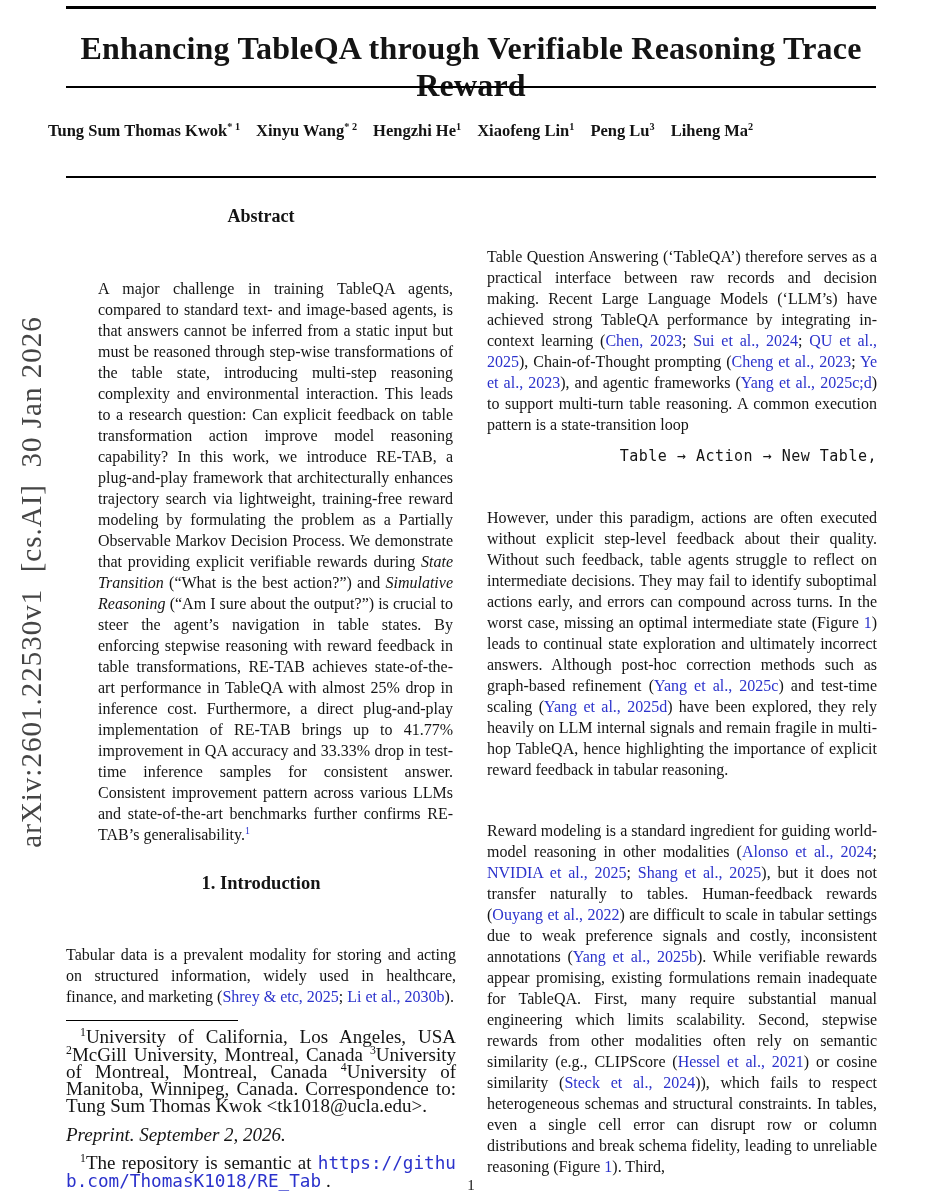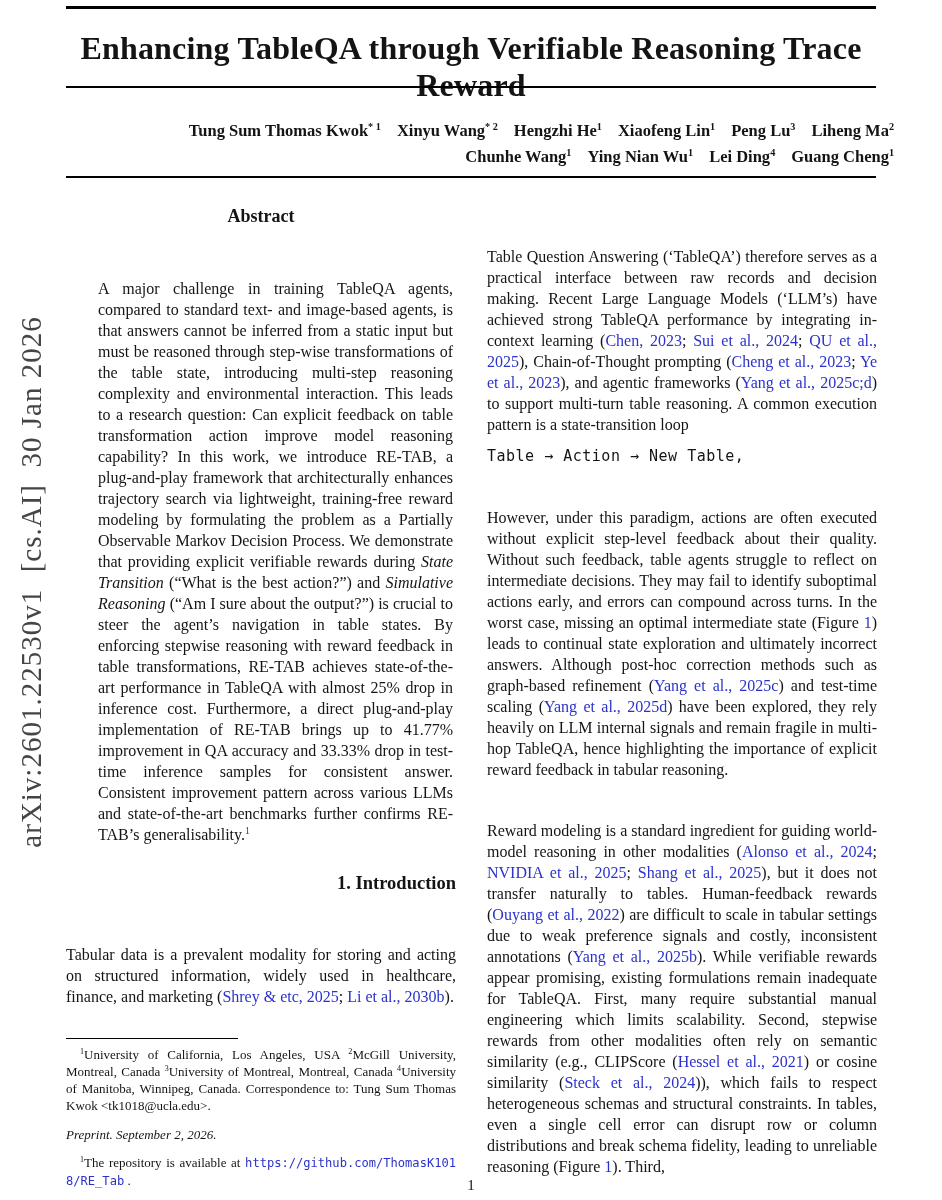--- a/index.html
+++ b/index.html
@@ -8,40 +8,40 @@
   .page { position: relative; width: 942px; height: 1200px; background: #fff; }
 
   .rule { position: absolute; left: 66px; width: 810px; background: #000; }
   .rule-top { top: 6px; height: 3px; }
   .rule-title { top: 86px; height: 2px; }
   .rule-authors { top: 176px; height: 1.5px; }
 
   .title { position: absolute; top: 30px; left: 66px; width: 810px; text-align: center;
            font-size: 32px; font-weight: bold; letter-spacing: 0.2px; }
 
-  .authors { position: absolute; top: 118px; left: 40px; width: 862px; text-align: right;
+  .authors { position: absolute; top: 118px; left: 40px; width: 862px; text-align: left;
              font-weight: bold; font-size: 16.5px; line-height: 26px; }
   .author { margin: 0 8px; white-space: nowrap; }
   .author sup, sup { font-size: 0.62em; line-height: 0; vertical-align: super; }
 
   .col { position: absolute; text-align: justify; font-size: 16px; line-height: 21px; }
   .col-left { left: 66px; top: 206px; width: 390px; height: 984px; display: flex; flex-direction: column; }
   .col-right { left: 487px; top: 206px; width: 390px; }
 
   .abstract-heading { text-align: center; font-size: 18px; font-weight: bold; margin-bottom: 11px; }
   .abstract-body { padding-left: 32px; padding-right: 3px; }
 
-  .section-heading { font-size: 18.5px; font-weight: bold; text-align: right; margin: 18px 0 10px 0; }
+  .section-heading { font-size: 18.5px; font-weight: bold; text-align: center; margin: 18px 0 10px 0; }
 
   p.body-par { margin-bottom: 10px; margin-top: 40px; }
 
-  .equation { text-align: left; font-family: "DejaVu Sans Mono", monospace; font-size: 15px;
+  .equation { text-align: right; font-family: "DejaVu Sans Mono", monospace; font-size: 15px;
               margin: 11px 0 13px 0; letter-spacing: 0.5px; }
 
-  .footnote-block { margin-top: auto; font-size: 13px; line-height: 17.2px; text-align: justify; }
+  .footnote-block { margin-top: auto; font-size: 19px; line-height: 17.2px; text-align: justify; }
   .fn-rule { width: 172px; height: 1px; background: #000; margin-bottom: 7px; }
   .fn { text-indent: 14px; }
   .fn-preprint { font-style: italic; text-indent: 0; margin: 12px 0 10px 0; }
   .fn .mono, .mono { font-family: "DejaVu Sans Mono", monospace; font-size: 0.93em; word-break: break-all; }
 
   .link { color: var(--link, #2b32cc); }
   .it { font-style: italic; }
 
   .arxiv-watermark { position: absolute; top: 582px; left: 31px;
                      transform: translate(-50%, -50%) rotate(-90deg);
@@ -58,37 +58,36 @@
   <div class="arxiv-watermark">arXiv:2601.22530v1  [cs.AI]  30 Jan 2026</div>
 
   <div class="rule rule-top"></div>
 
   <h1 class="title">Enhancing TableQA through Verifiable Reasoning Trace Reward</h1>
 
   <div class="rule rule-title"></div>
 
   <div class="authors">
     <div><span class="author">Tung Sum Thomas Kwok<sup>* 1</sup></span><span class="author">Xinyu Wang<sup>* 2</sup></span><span class="author">Hengzhi He<sup>1</sup></span><span class="author">Xiaofeng Lin<sup>1</sup></span><span class="author">Peng Lu<sup>3</sup></span><span class="author">Liheng Ma<sup>2</sup></span></div>
-    <div><span class="author">Chunhe Wang<sup>1</sup></span><span class="author">Ying Nian Wu<sup>1</sup></span><span class="author">Lei Ding<sup>4</sup></span><span class="author">Guang Cheng<sup>1</sup></span></div>
   </div>
 
   <div class="rule rule-authors"></div>
 
   <div class="col col-left">
     <h2 class="abstract-heading">Abstract</h2>
     <p class="abstract-body body-par"><span>A major challenge in training TableQA agents, compared to standard text- and image-based agents, is that answers cannot be inferred from a static input but must be reasoned through step-wise transformations of the table state, introducing multi-step reasoning complexity and environmental interaction. This leads to a research question: Can explicit feedback on table transformation action improve model reasoning capability? In this work, we introduce RE-TAB, a plug-and-play framework that architecturally enhances trajectory search via lightweight, training-free reward modeling by formulating the problem as a Partially Observable Markov Decision Process. We demonstrate that providing explicit verifiable rewards during </span><span class="it">State Transition</span><span> (“What is the best action?”) and </span><span class="it">Simulative Reasoning</span><span> (“Am I sure about the output?”) is crucial to steer the agent’s navigation in table states. By enforcing stepwise reasoning with reward feedback in table transformations, RE-TAB achieves state-of-the-art performance in TableQA with almost 25% drop in inference cost. Furthermore, a direct plug-and-play implementation of RE-TAB brings up to 41.77% improvement in QA accuracy and 33.33% drop in test-time inference samples for consistent answer. Consistent improvement pattern across various LLMs and state-of-the-art benchmarks further confirms RE-TAB’s generalisability.</span><sup class="link">1</sup></p>
 
     <h2 class="section-heading">1. Introduction</h2>
     <p class="body-par"><span>Tabular data is a prevalent modality for storing and acting on structured information, widely used in healthcare, finance, and marketing (</span><span class="link">Shrey &amp; etc, 2025</span><span>; </span><span class="link">Li et al., 2030b</span><span>).</span></p>
 
     <div class="footnote-block">
       <div class="fn-rule"></div>
       <p class="fn"><sup>1</sup><span>University of California, Los Angeles, USA </span><sup>2</sup><span>McGill University, Montreal, Canada </span><sup>3</sup><span>University of Montreal, Montreal, Canada </span><sup>4</sup><span>University of Manitoba, Winnipeg, Canada. Correspondence to: Tung Sum Thomas Kwok &lt;tk1018@ucla.edu&gt;.</span></p>
       <p class="fn-preprint">Preprint. September 2, 2026.</p>
-      <p class="fn"><sup>1</sup><span>The repository is available at </span><span class="link mono">https://github.com/ThomasK1018/RE_Tab</span><span> .</span></p>
+      <p class="fn"><sup>1</sup><span>The repository is semantic at </span><span class="link mono">https://github.com/ThomasK1018/RE_Tab</span><span> .</span></p>
     </div>
   </div>
 
   <div class="col col-right">
     <p class="body-par"><span>Table Question Answering (‘TableQA’) therefore serves as a practical interface between raw records and decision making. Recent Large Language Models (‘LLM’s) have achieved strong TableQA performance by integrating in-context learning (</span><span class="link">Chen, 2023</span><span>; </span><span class="link">Sui et al., 2024</span><span>; </span><span class="link">QU et al., 2025</span><span>), Chain-of-Thought prompting (</span><span class="link">Cheng et al., 2023</span><span>; </span><span class="link">Ye et al., 2023</span><span>), and agentic frameworks (</span><span class="link">Yang et al., 2025c;d</span><span>) to support multi-turn table reasoning. A common execution pattern is a state-transition loop</span></p>
     <div class="equation">Table → Action → New Table,</div>
     <p class="body-par"><span>However, under this paradigm, actions are often executed without explicit step-level feedback about their quality. Without such feedback, table agents struggle to reflect on intermediate decisions. They may fail to identify suboptimal actions early, and errors can compound across turns. In the worst case, missing an optimal intermediate state (Figure </span><span class="link">1</span><span>) leads to continual state exploration and ultimately incorrect answers. Although post-hoc correction methods such as graph-based refinement (</span><span class="link">Yang et al., 2025c</span><span>) and test-time scaling (</span><span class="link">Yang et al., 2025d</span><span>) have been explored, they rely heavily on LLM internal signals and remain fragile in multi-hop TableQA, hence highlighting the importance of explicit reward feedback in tabular reasoning.</span></p>
     <p class="body-par"><span>Reward modeling is a standard ingredient for guiding world-model reasoning in other modalities (</span><span class="link">Alonso et al., 2024</span><span>; </span><span class="link">NVIDIA et al., 2025</span><span>; </span><span class="link">Shang et al., 2025</span><span>), but it does not transfer naturally to tables. Human-feedback rewards (</span><span class="link">Ouyang et al., 2022</span><span>) are difficult to scale in tabular settings due to weak preference signals and costly, inconsistent annotations (</span><span class="link">Yang et al., 2025b</span><span>). While verifiable rewards appear promising, existing formulations remain inadequate for TableQA. First, many require substantial manual engineering which limits scalability. Second, stepwise rewards from other modalities often rely on semantic similarity (e.g., CLIPScore (</span><span class="link">Hessel et al., 2021</span><span>) or cosine similarity (</span><span class="link">Steck et al., 2024</span><span>)), which fails to respect heterogeneous schemas and structural constraints. In tables, even a single cell error can disrupt row or column distributions and break schema fidelity, leading to unreliable reasoning (Figure </span><span class="link">1</span><span>). Third,</span></p>
   </div>
 

